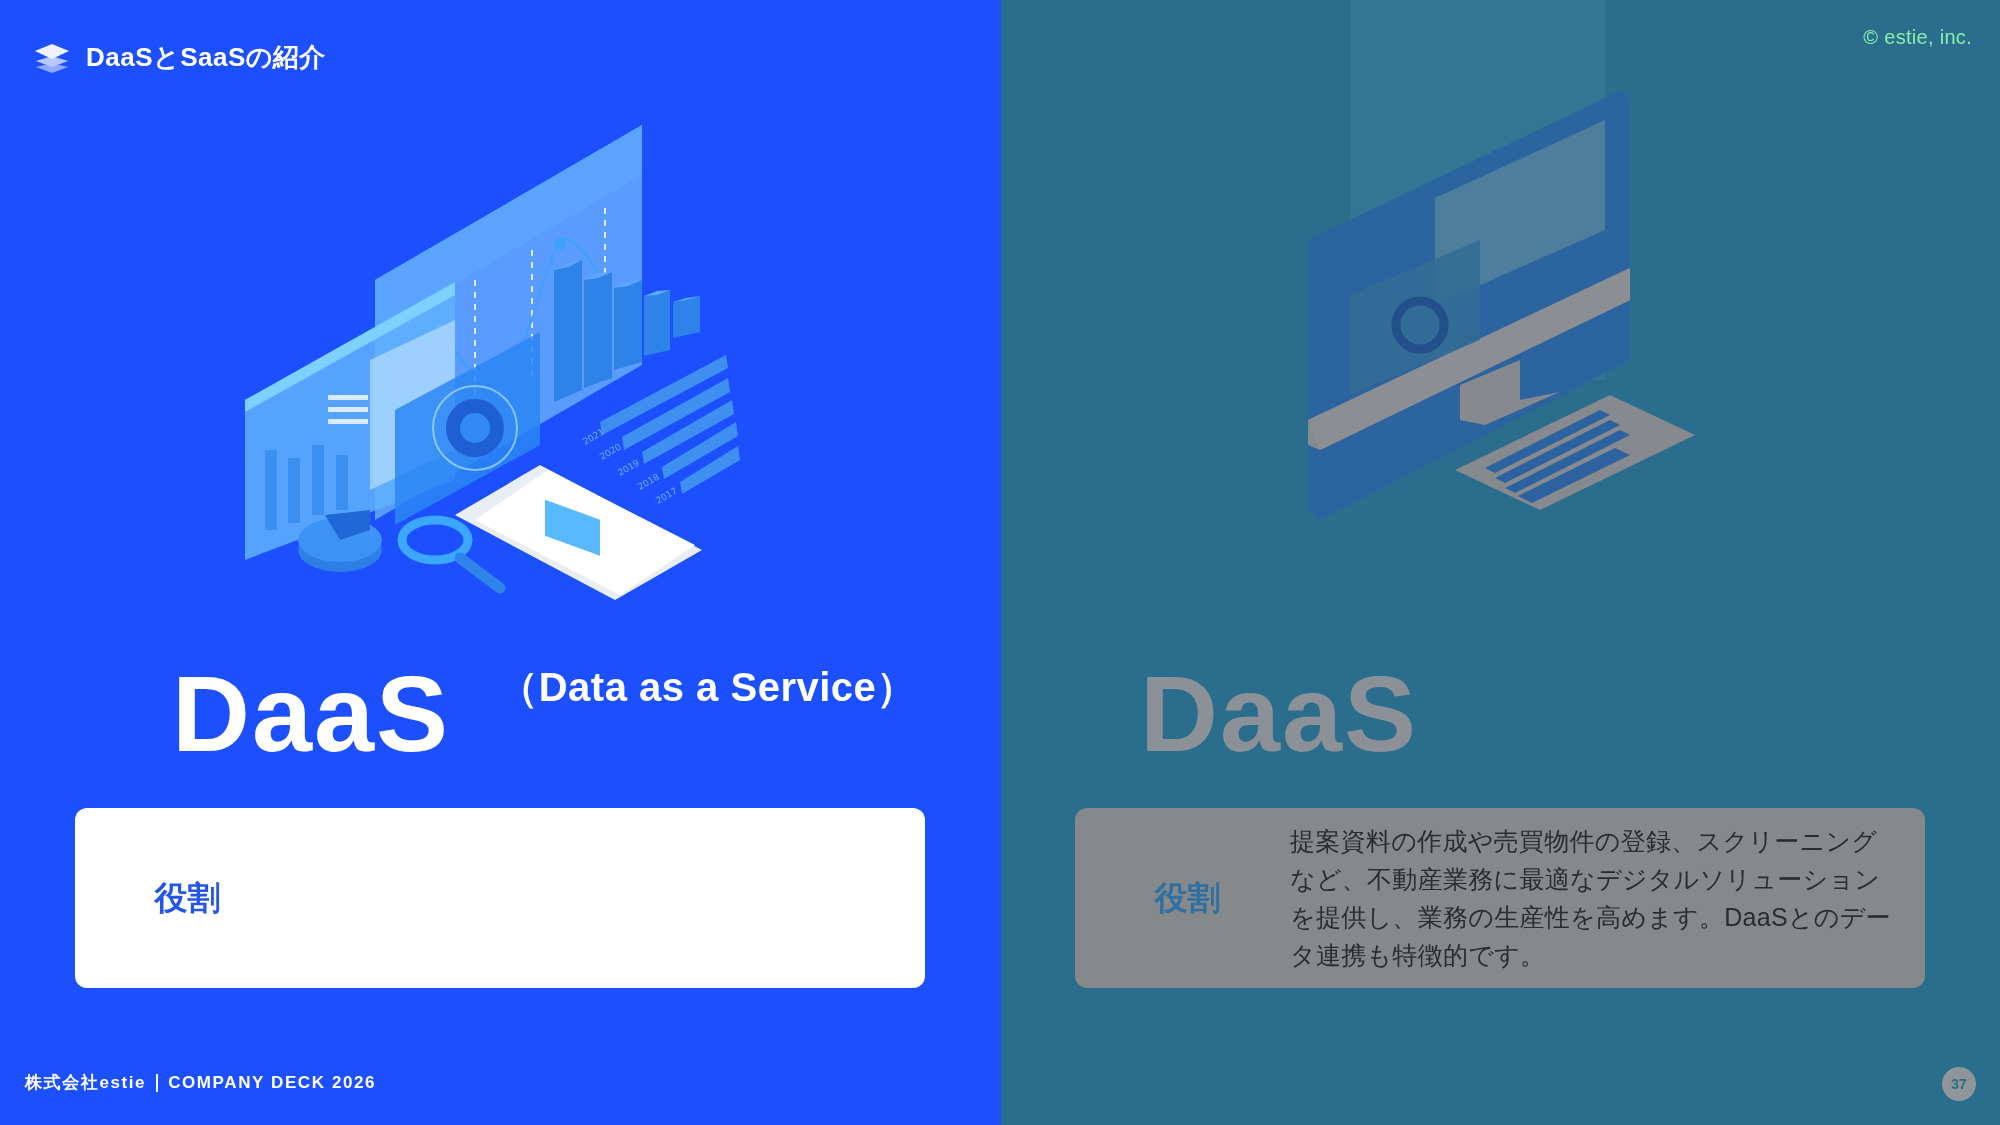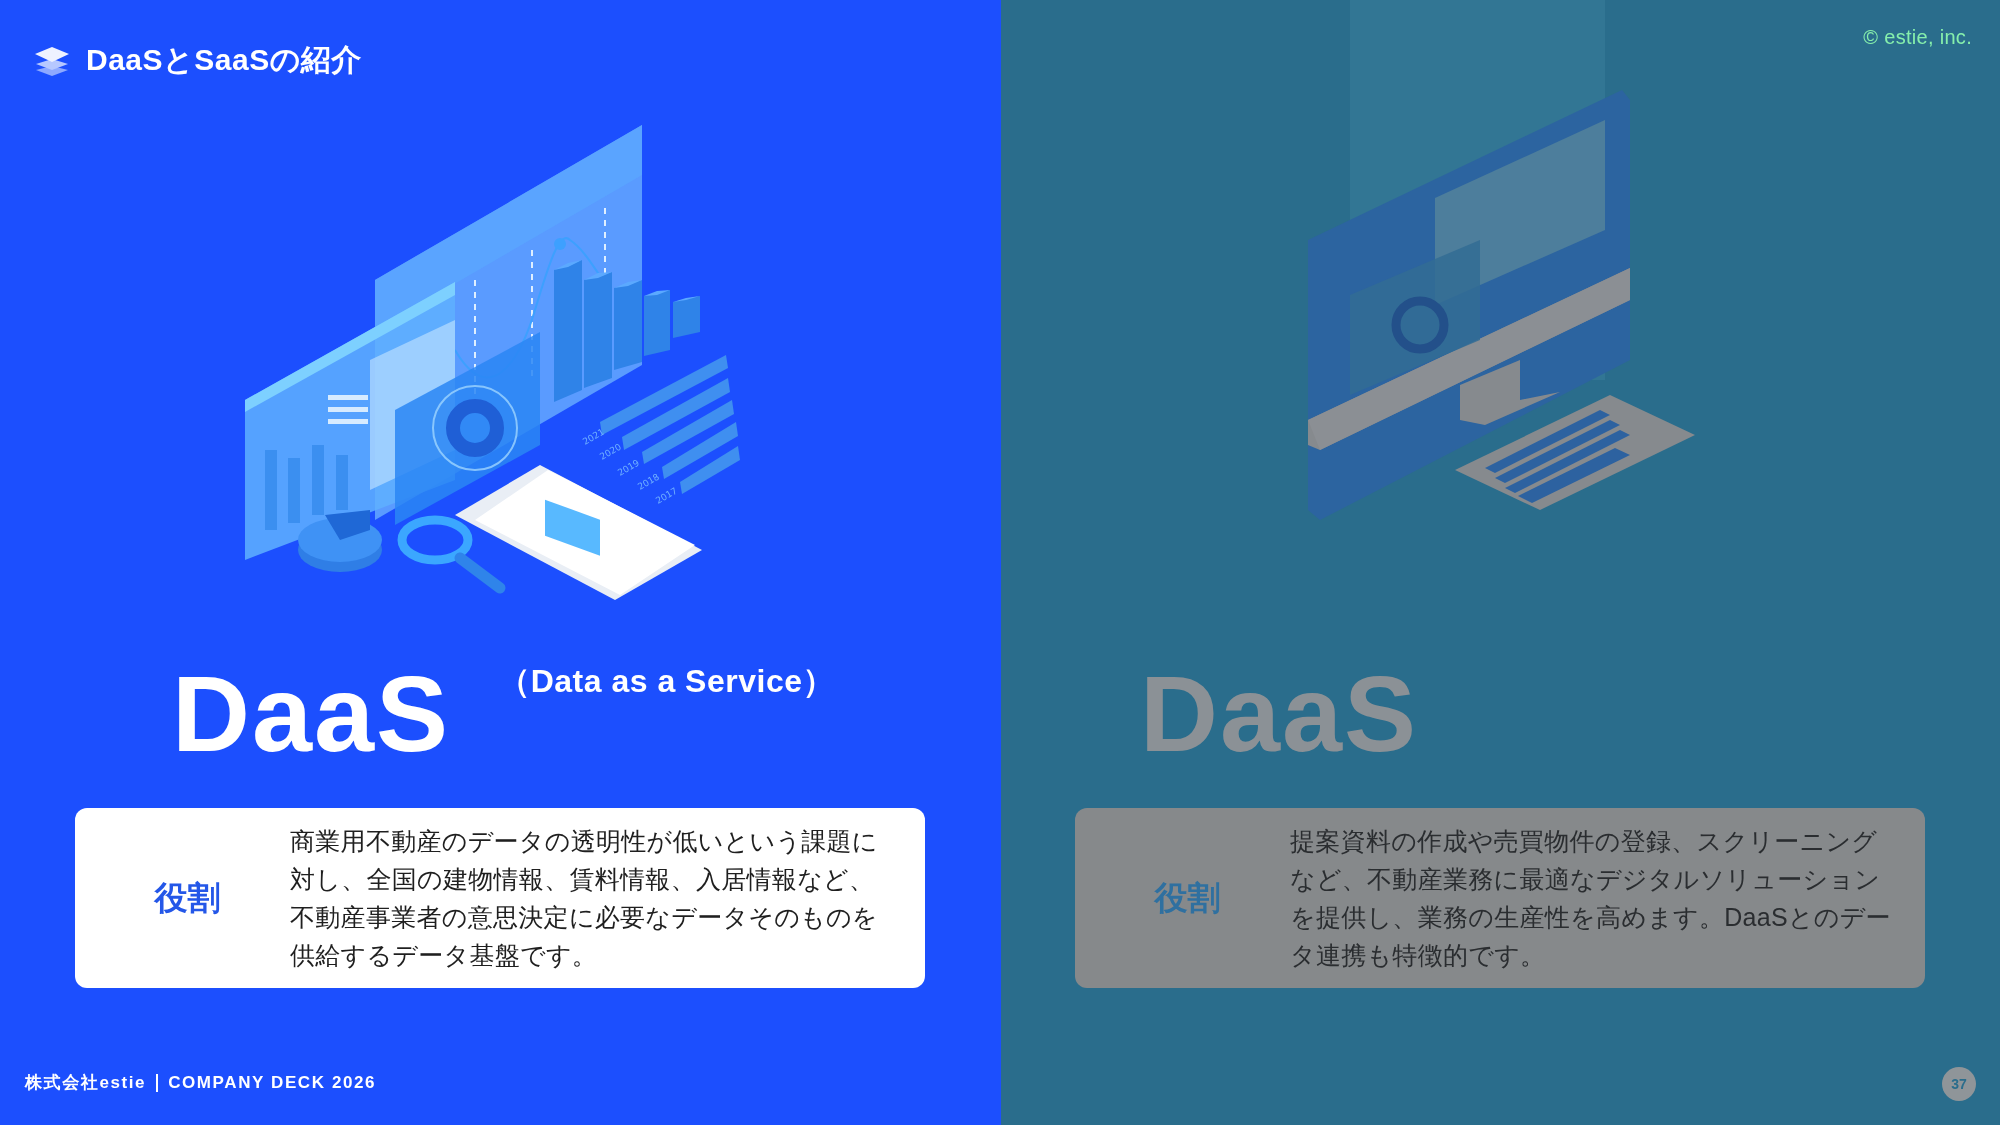--- a/index.html
+++ b/index.html
@@ -9,21 +9,21 @@
     font-family: "Liberation Sans", "DejaVu Sans", sans-serif;
     background: #1c4ffe;
   }
   .panel { position: absolute; top: 0; height: 1125px; }
   .panel-left { left: 0; width: 1001px; background: #1c4ffe; }
   .panel-right { left: 1001px; width: 999px; background: #2a6d8c; }
 
   .header {
     position: absolute; left: 32px; top: 40px;
     display: flex; align-items: center; gap: 14px;
-    color: #ffffff; font-weight: bold; font-size: 30px; letter-spacing: 0.5px;
+    color: #ffffff; font-weight: bold; font-size: 26px; letter-spacing: 0.5px;
   }
   .layers-icon { width: 40px; height: 34px; position: relative; }
   .layers-icon svg { width: 40px; height: 34px; display: block; }
 
   .copyright {
     position: absolute; right: 28px; top: 26px;
     color: #86efac; font-size: 20px; letter-spacing: 0.3px;
   }
 
   .illus { position: absolute; }
@@ -31,21 +31,21 @@
   .illus-daas { left: 230px; top: 110px; width: 540px; height: 500px; }
   .illus-saas { left: 1280px; top: 0px; width: 450px; height: 620px; }
 
   .title-row {
     position: absolute; display: flex; align-items: flex-start; white-space: nowrap; gap: 20px;
   }
   .title-row .big {
     font-size: 108px; font-weight: bold; letter-spacing: 2px; line-height: 1;
   }
   .title-row .sub {
-    font-size: 32px; font-weight: bold; margin-left: 28px; letter-spacing: 0.5px;
+    font-size: 40px; font-weight: bold; margin-left: 28px; letter-spacing: 0.5px;
   }
   .title-daas { left: 172px; top: 660px; color: #ffffff; }
   .title-saas { left: 1140px; top: 660px; color: #8b9196; }
 
   .card {
     position: absolute; top: 808px; height: 180px;
     border-radius: 12px; display: flex; align-items: center;
   }
   .card-daas { left: 75px; width: 850px; background: #ffffff; }
   .card-saas { left: 1075px; width: 850px; background: #86898b; }
@@ -193,21 +193,20 @@
   <span class="big">DaaS</span>
   <span class="sub">（Data as a Service）</span>
 </div>
 
 <div class="title-row title-saas">
   <span class="big">DaaS</span>
 </div>
 
 <div class="card card-daas">
   <div class="role">役割</div>
-  <div class="desc">商業用不動産のデータの透明性が低いという課題に対し、全国の建物情報、賃料情報、入居情報など、不動産事業者の意思決定に必要なデータそのものを供給するデータ基盤です。</div>
 </div>
 
 <div class="card card-saas">
   <div class="role">役割</div>
   <div class="desc">提案資料の作成や売買物件の登録、スクリーニングなど、不動産業務に最適なデジタルソリューションを提供し、業務の生産性を高めます。DaaSとのデータ連携も特徴的です。</div>
 </div>
 
 <div class="footer">
   <span>株式会社estie</span>
   <span class="sep"></span>

